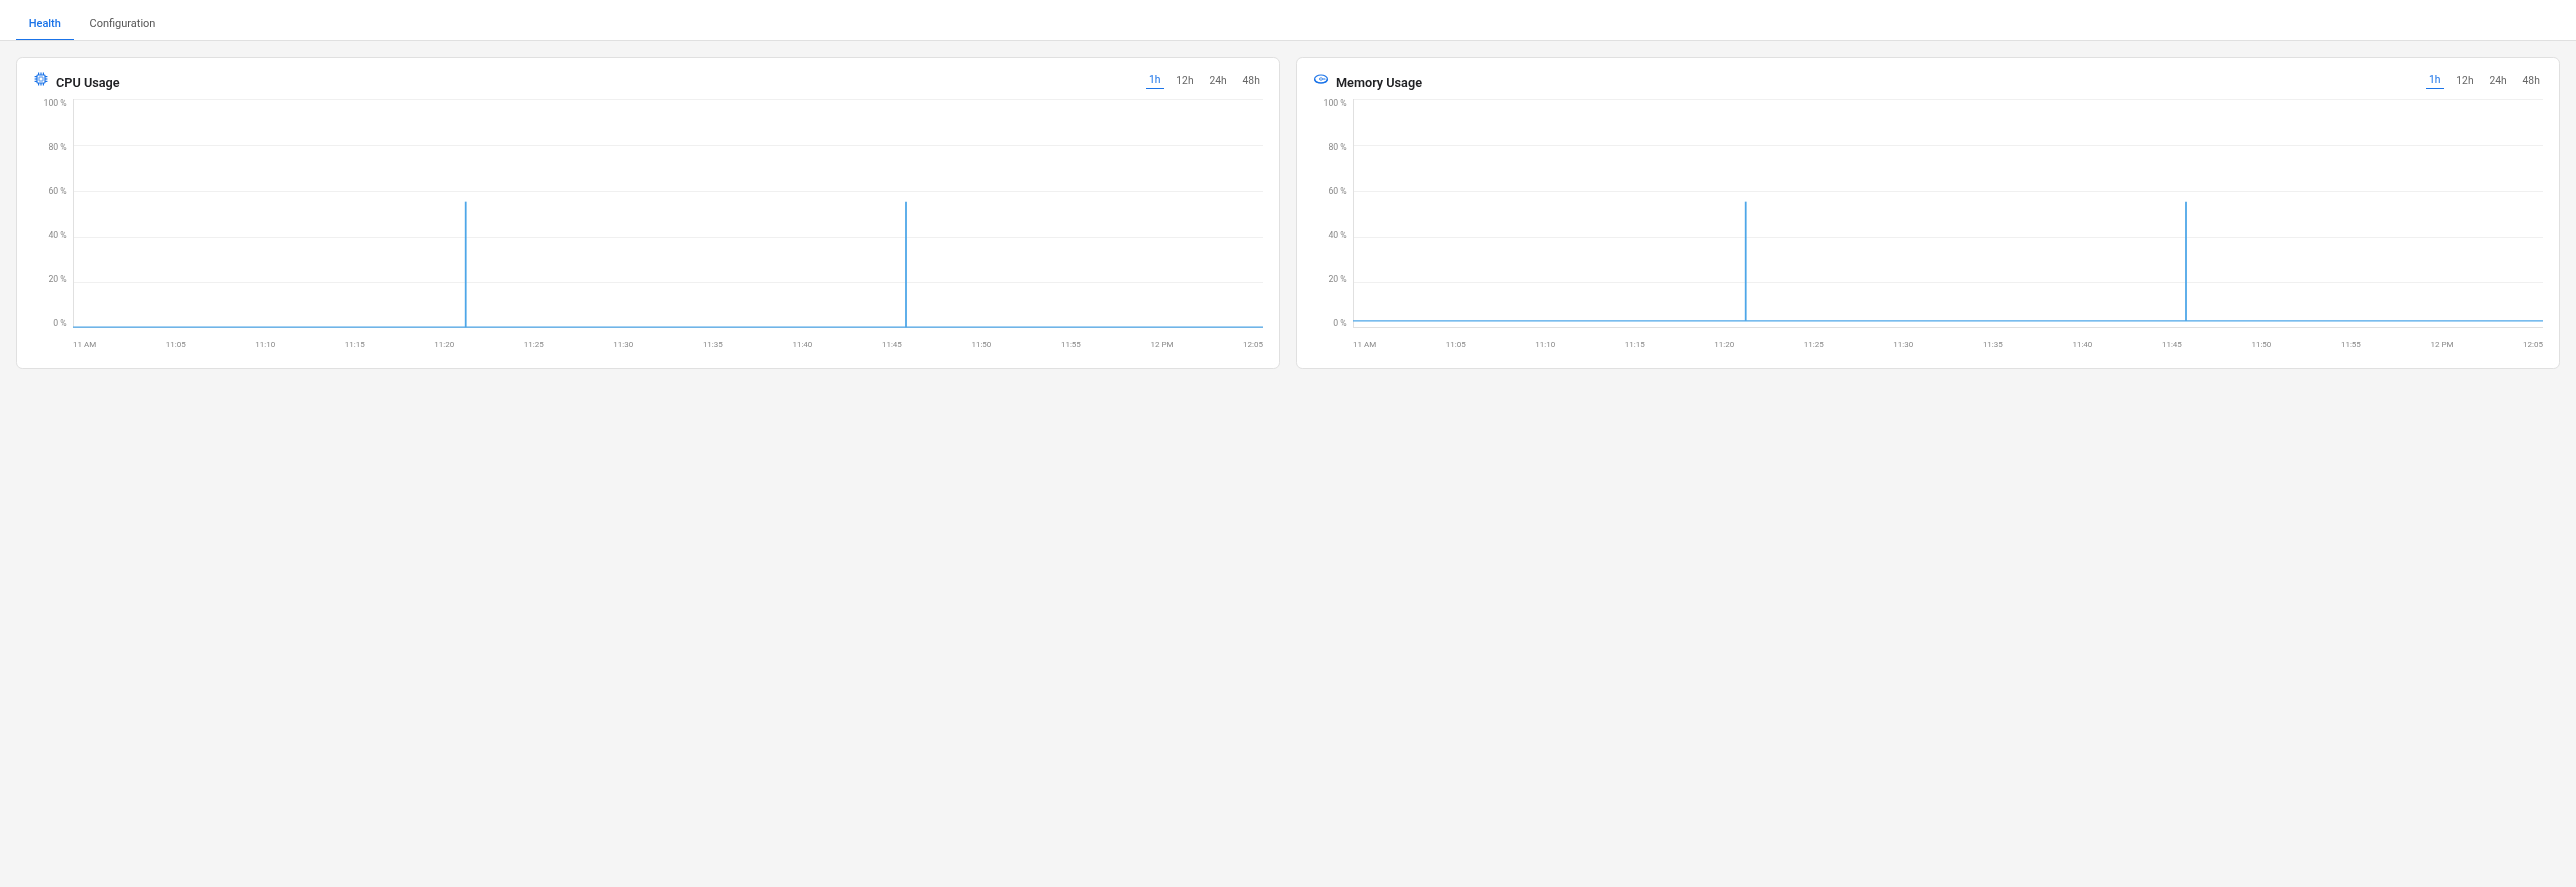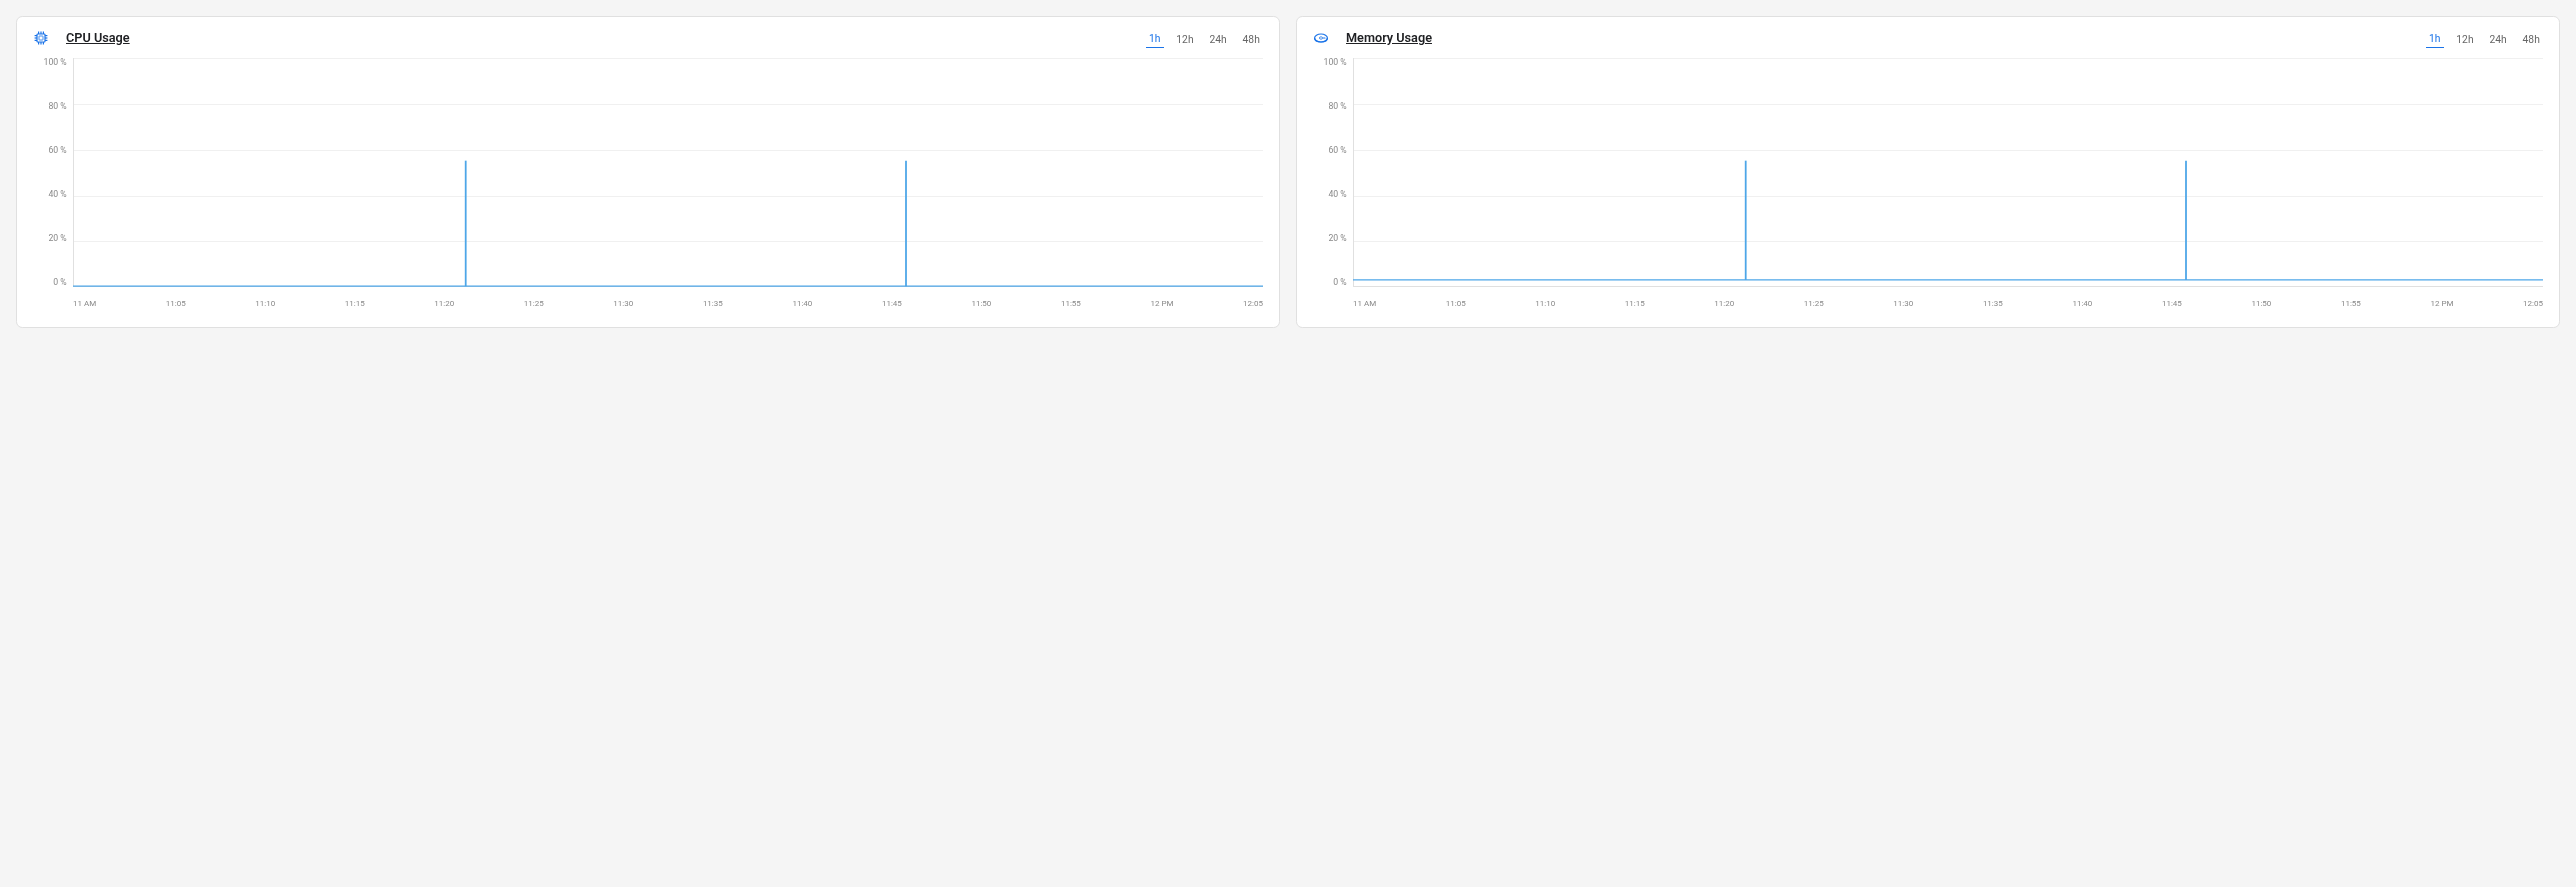--- a/index.html
+++ b/index.html
@@ -49,26 +49,25 @@
       min-width: 0;
     }
     .chart-header {
       display: flex;
       align-items: center;
       justify-content: space-between;
       margin-bottom: 9.5px;
     }
     .chart-title {
       display: flex;
-      align-items: flex-start;
-      gap: 17px;
+      align-items: flex-end;
+      gap: 7px;
       font-size: 12.7px;
       font-weight: 600;
       color: #202124;
-      text-decoration: underline;
     }
     .chart-icon {
       color: #1a73e8;
       font-size: 14.3px;
     }
     .time-selector {
       display: flex;
       gap: 9.5px;
       align-items: center;
       font-size: 10.3px;
@@ -117,20 +116,24 @@
       left: 0;
       width: 100%;
       height: 100%;
     }
   </style>
 </head>
 <body>
 
 <div class="page-container">
 
+  <div class="tabs-bar">
+    <div class="tab active">Health</div>
+    <div class="tab">Configuration</div>
+  </div>
 
   <div class="content-area">
 
     <div class="chart-card">
       <div class="chart-header">
         <div class="chart-title">
           <span class="chart-icon">
             <svg width="16" height="16" viewBox="0 0 20 20" fill="none" xmlns="http://www.w3.org/2000/svg">
               <rect x="5" y="5" width="10" height="10" rx="1" stroke="#1a73e8" stroke-width="1.5" fill="none"></rect>
               <rect x="7.5" y="7.5" width="5" height="5" rx="0.5" stroke="#1a73e8" stroke-width="1" fill="none"></rect>

